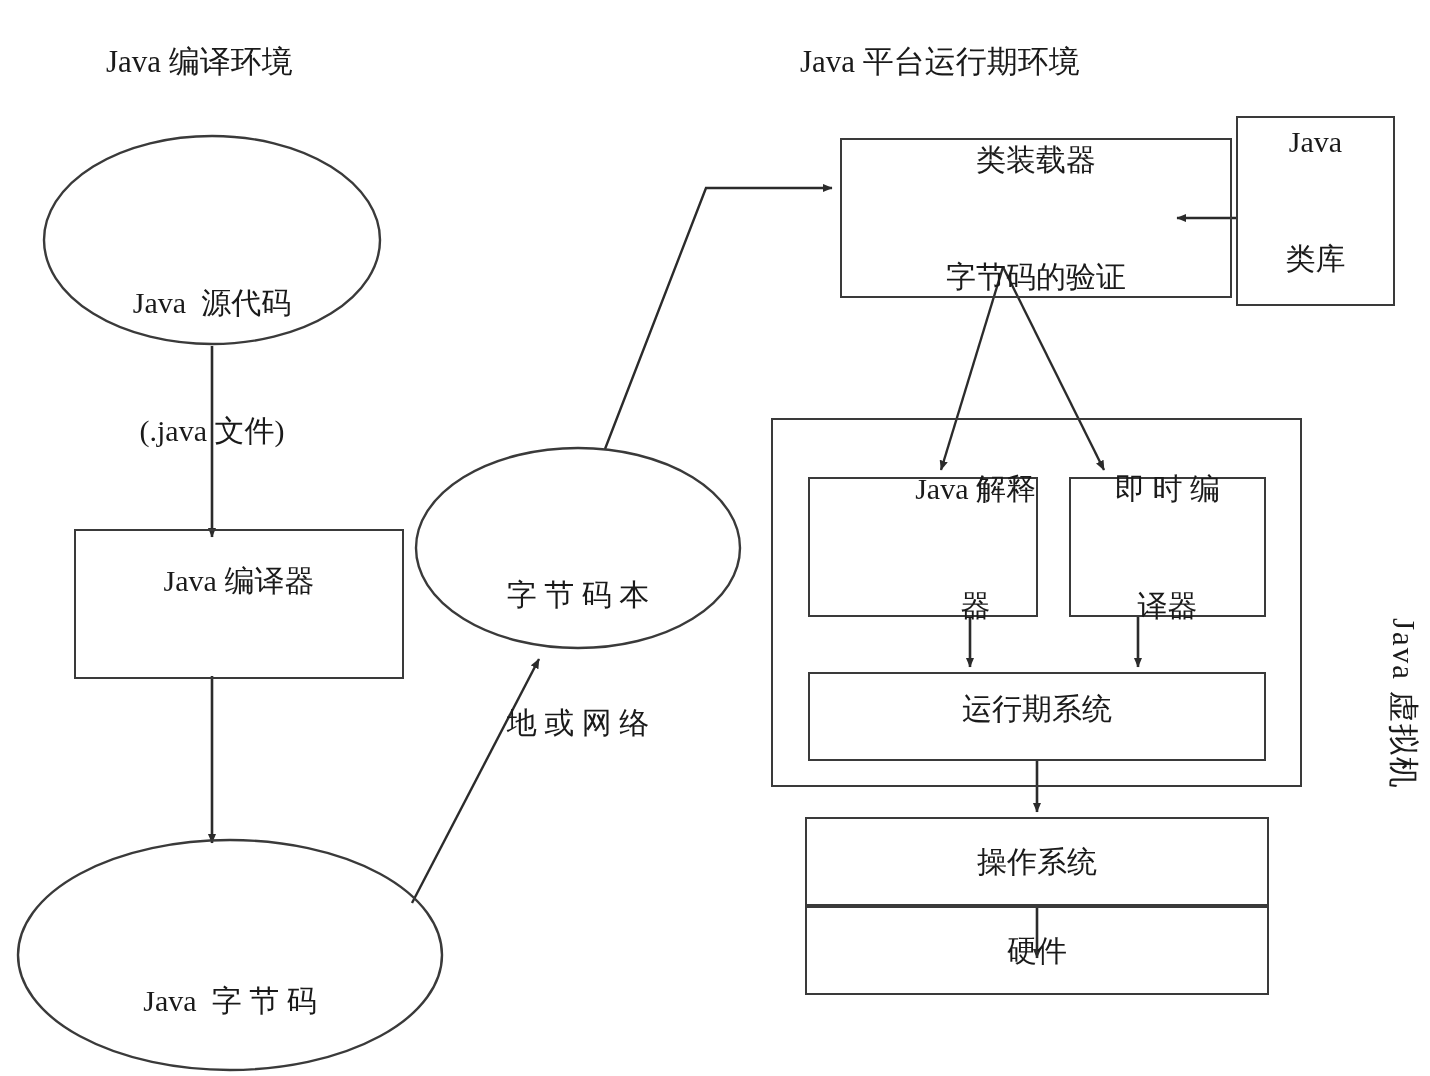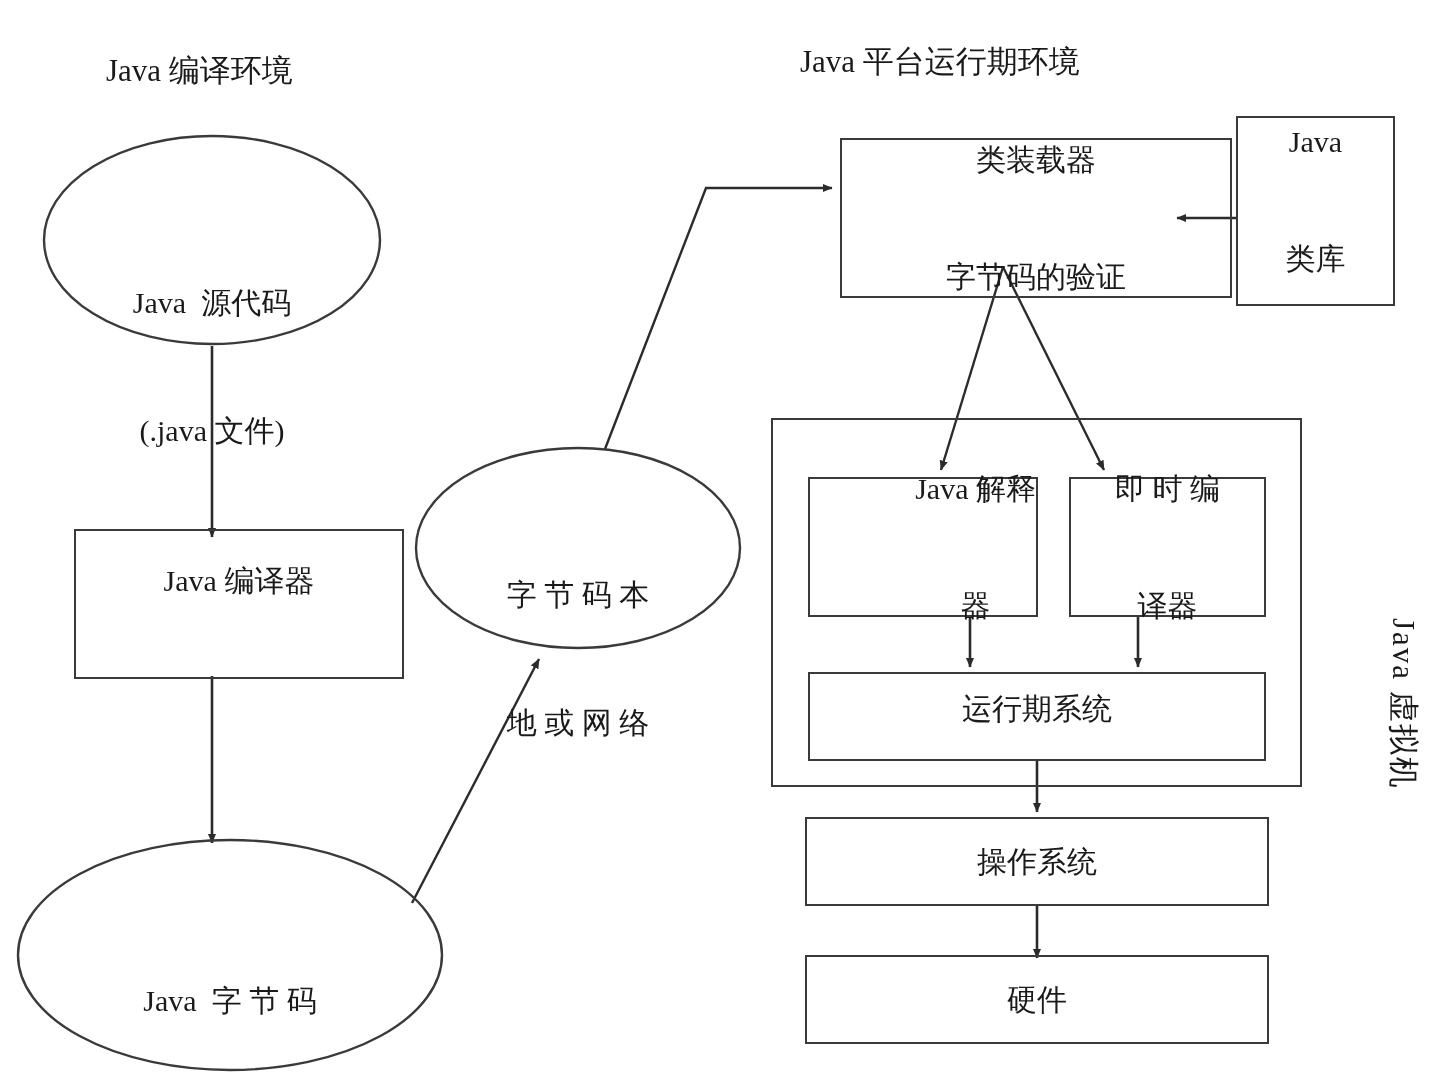--- a/index.html
+++ b/index.html
@@ -102,21 +102,21 @@
 
     <line x1="1037" y1="761" x2="1037" y2="812" stroke="#2b2b2b" stroke-width="2.6" marker-end="url(#ah)"></line>
 
     <line x1="1037" y1="906" x2="1037" y2="958" stroke="#2b2b2b" stroke-width="2.6" marker-end="url(#ah)"></line>
 
     <ellipse cx="212" cy="240" rx="168" ry="104" fill="none" stroke="#3a3a3a" stroke-width="2.4"></ellipse>
     <ellipse cx="230" cy="955" rx="212" ry="115" fill="none" stroke="#3a3a3a" stroke-width="2.4"></ellipse>
     <ellipse cx="578" cy="548" rx="162" ry="100" fill="none" stroke="#3a3a3a" stroke-width="2.4"></ellipse>
   </svg>
 
-  <div class="title" style="left:106px; top:50px;">Java 编译环境</div>
+  <div class="title" style="left:106px; top:41px;">Java 编译环境</div>
   <div class="title" style="left:800px; top:41px;">Java 平台运行期环境</div>
 
   <div class="vert-label" style="left:1349px; top:470px; height:240px;">
     <span class="latin">Java 虚拟机</span>
   </div>
 
   <div class="ell-text" style="left:44px; top:197px; width:336px; font-size:30px;">
     <div>Java  源代码</div>
     <div>(.java 文件)</div>
   </div>
@@ -166,17 +166,17 @@
   </div>
 
   <div class="node boxnode" style="left:808px; top:672px; width:458px; height:89px;">
     <div class="lbl" style="font-size:30px; margin-bottom:16px;">运行期系统</div>
   </div>
 
   <div class="node boxnode" style="left:805px; top:817px; width:464px; height:89px;">
     <div class="lbl" style="font-size:30px;">操作系统</div>
   </div>
 
-  <div class="node boxnode" style="left:805px; top:955px; width:464px; height:89px;">
+  <div class="node boxnode" style="left:805px; top:906px; width:464px; height:89px;">
     <div class="lbl" style="font-size:30px;">硬件</div>
   </div>
 
 </div>
 
 </body></html>

